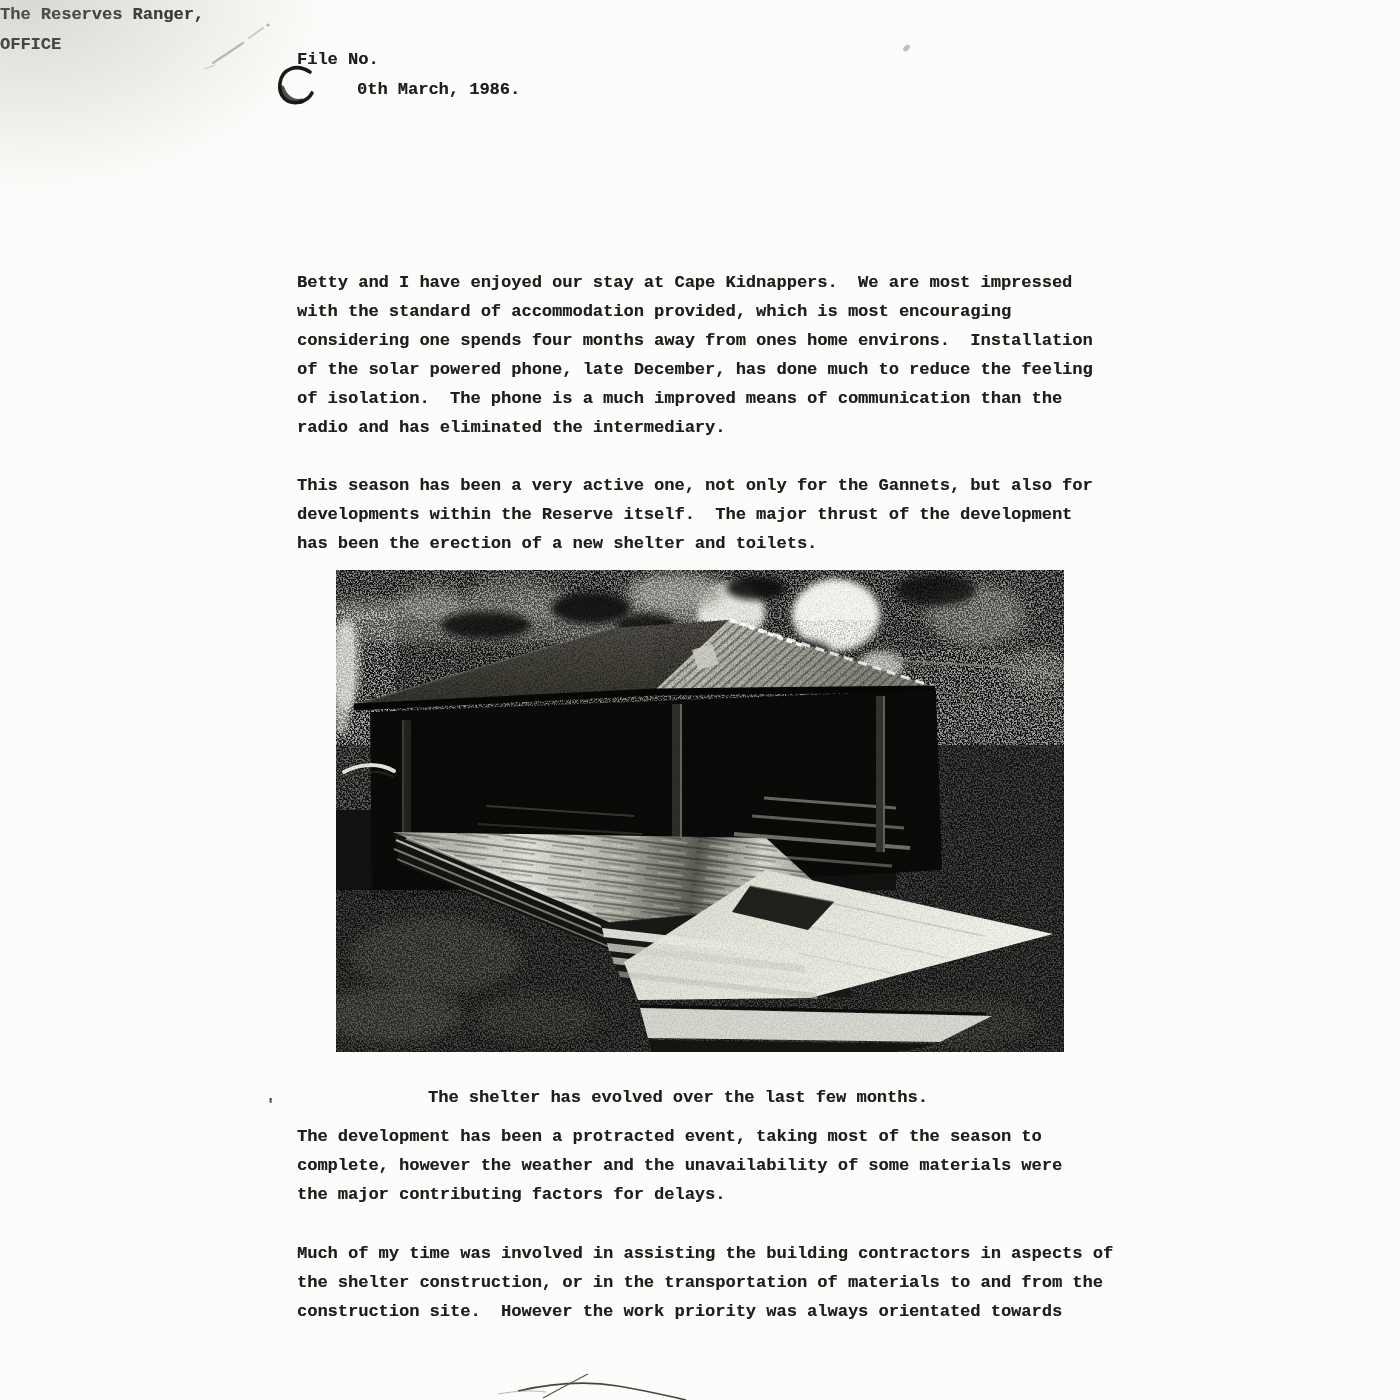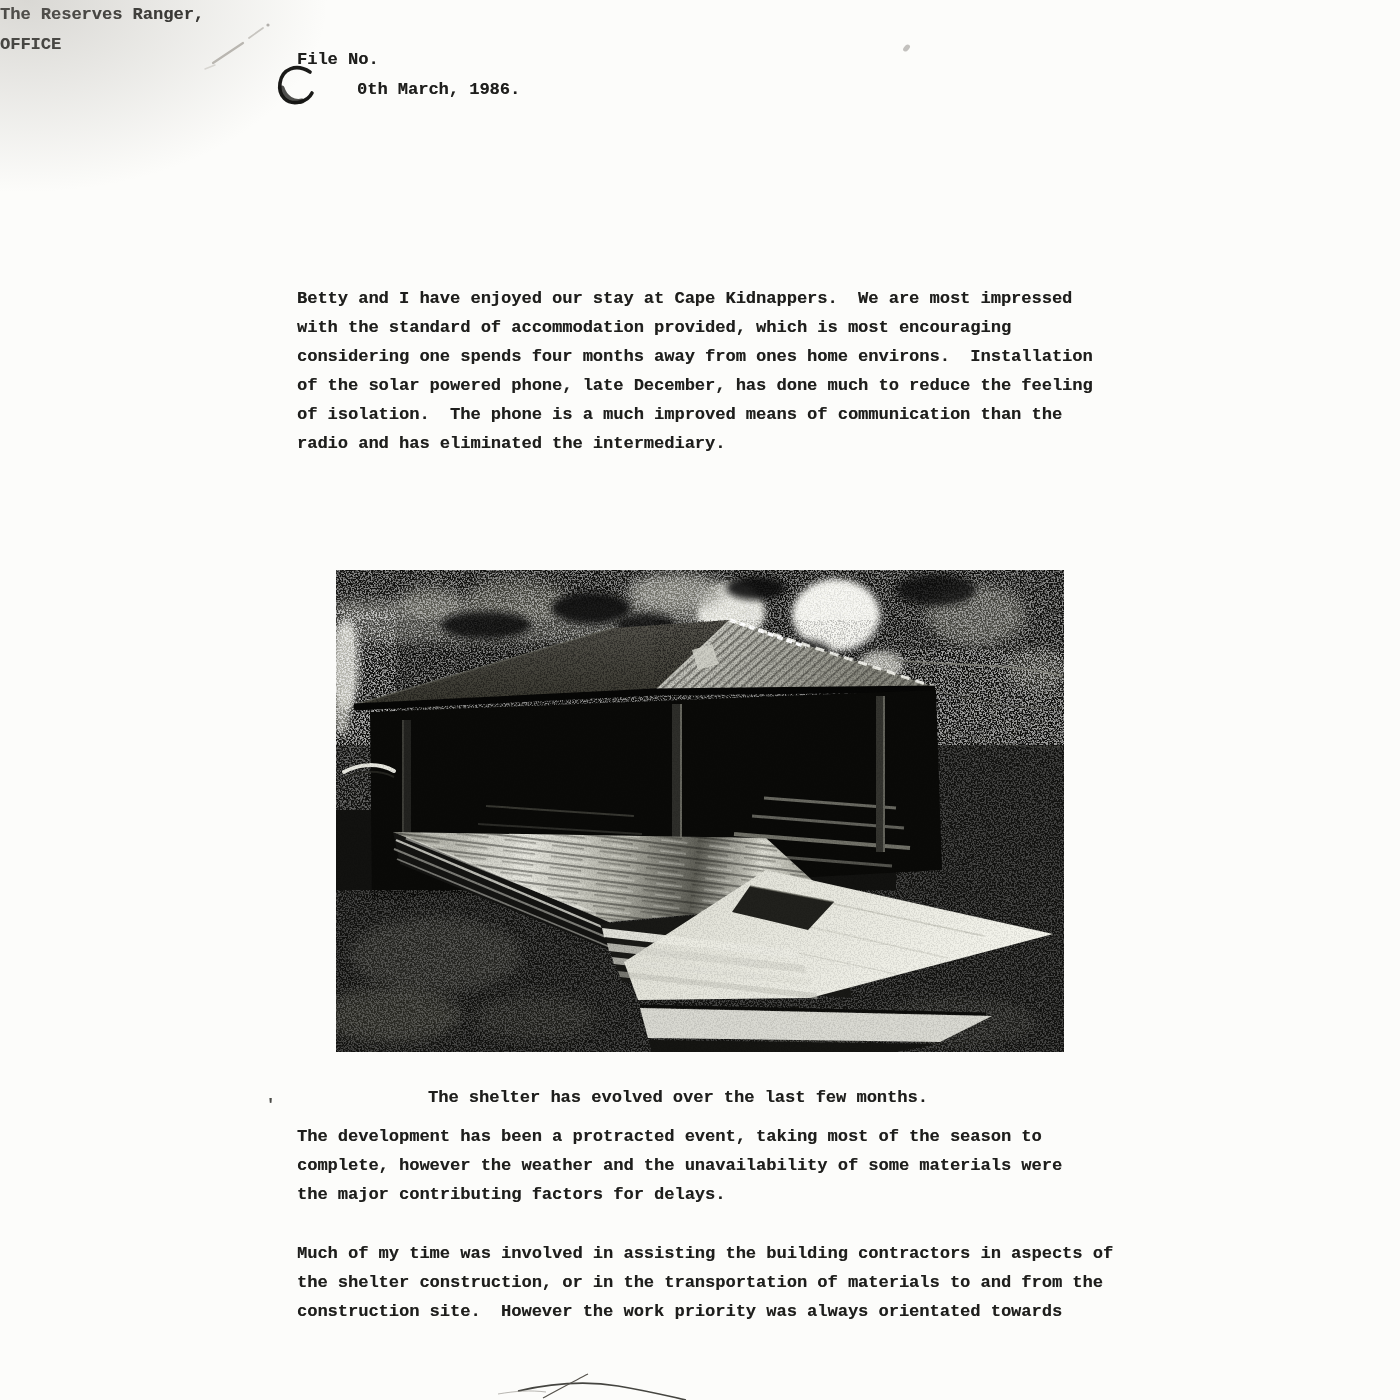--- a/index.html
+++ b/index.html
@@ -19,21 +19,21 @@
     line-height:29px;
     color:#1e1e1c;
     white-space:pre;
     text-shadow:0.25px 0.25px 0.35px rgba(25,25,22,0.55);
   }
   .hdr{line-height:30px;}
   #file-no{left:297px;top:45px;}
   #date-line{left:309px;top:75px;margin-left:48px;}
   #recipient{left:297px;top:139px;}
   #subject{left:297px;top:210px;}
-  #para1{left:297px;top:284px;}
+  #para1{left:297px;top:268px;}
   #para2{left:297px;top:471px;}
   #para3{left:297px;top:1122px;}
   #para4{left:297px;top:1239px;}
   #caption{left:428px;top:1083px;text-align:right;}
   #stray-mark{left:266px;top:1091px;font-size:15px;color:#4a4a46;}
   #photo{
     position:absolute;left:336px;top:570px;width:728px;height:482px;
     margin:0;padding:0;background:#121210;overflow:hidden;
   }
   #photo svg{display:block;width:728px;height:482px;}
@@ -79,20 +79,23 @@
     <div class="txt hdr" style="position:static;">OFFICE</div>
   </div>
 
 
   <div id="para1" class="txt">Betty and I have enjoyed our stay at Cape Kidnappers.  We are most impressed
 with the standard of accommodation provided, which is most encouraging
 considering one spends four months away from ones home environs.  Installation
 of the solar powered phone, late December, has done much to reduce the feeling
 of isolation.  The phone is a much improved means of communication than the
 radio and has eliminated the intermediary.</div>
+  <div id="para2" class="txt">This season has been a very active one, not only for the Gannets, but also for
+developments within the Reserve itself.  The major thrust of the development
+has been the erection of a new shelter and toilets.</div>
 
   <figure id="photo" aria-label="High-contrast black and white photograph of the new shelter under construction: hip roof with corrugated iron catching the light, open front with timber posts in shadow, and stacks of sawn timber planks in the foreground">
     <svg viewBox="0 0 728 482">
       <defs>
         <filter id="f-blur6" x="-40%" y="-40%" width="180%" height="180%">
             <feGaussianBlur stdDeviation="6"></feGaussianBlur>
           </filter>
         <filter id="f-blur3" x="-40%" y="-40%" width="180%" height="180%">
             <feGaussianBlur stdDeviation="3"></feGaussianBlur>
           </filter>

